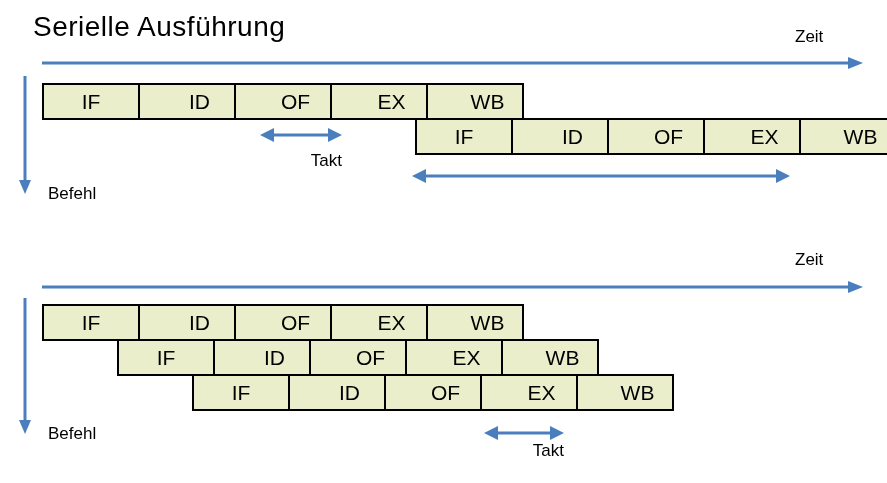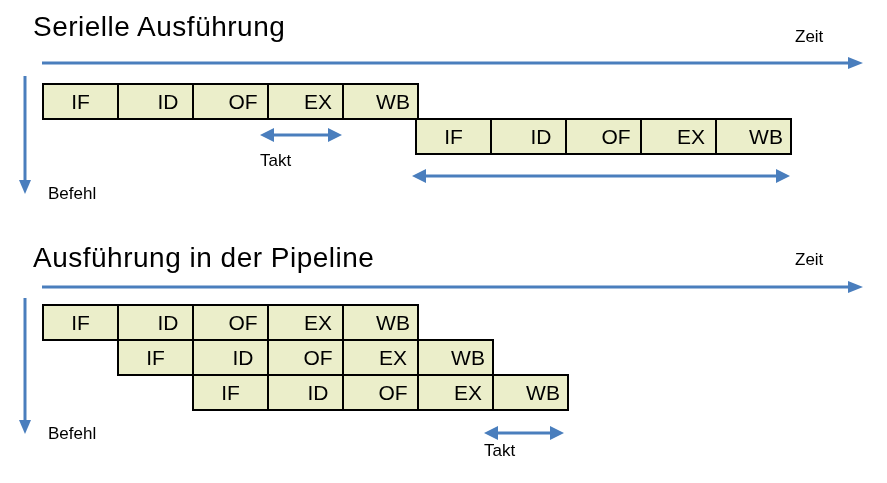--- a/index.html
+++ b/index.html
@@ -30,27 +30,27 @@
     white-space: nowrap;
     letter-spacing: 0.5px;
   }
 
   .small-label {
     font-size: 17px;
     color: var(--text-color);
     white-space: nowrap;
   }
 
-  .centered-label { text-align: left; }
+  .centered-label { text-align: right; }
 
   .stage-row { display: flex; }
 
   .cell {
     box-sizing: border-box;
-    width: 77px;
+    width: 98px;
     height: 37px;
     border: 2px solid var(--box-border);
     background: var(--box-fill);
     display: flex;
     align-items: center;
     justify-content: center;
     font-size: 21px;
     color: var(--text-color);
     text-align: right;
   }
@@ -101,21 +101,20 @@
     <polygon class="arrow-head" points="2,104 14,104 8,118"></polygon>
   </svg>
   <div class="abs small-label" style="left:48px; top:184px;">Befehl</div>
 
   <svg class="abs" style="left:412px; top:168px;" width="378" height="16">
     <line class="arrow-line" x1="10" y1="8" x2="368" y2="8"></line>
     <polygon class="arrow-head" points="14,1 0,8 14,15"></polygon>
     <polygon class="arrow-head" points="364,1 378,8 364,15"></polygon>
   </svg>
 
-  <div class="abs section-title" style="left:33px; top:242px;">Ausführung in der Pipeline</div>
 
   <div class="abs small-label" style="left:795px; top:250px;">Zeit</div>
 
   <svg class="abs" style="left:42px; top:279px;" width="821" height="16">
     <line class="arrow-line" x1="0" y1="8" x2="806" y2="8"></line>
     <polygon class="arrow-head" points="806,2 821,8 806,14"></polygon>
   </svg>
 
   <div class="abs stage-row" style="left:42px; top:304px;">
       <div class="cell">IF</div>

